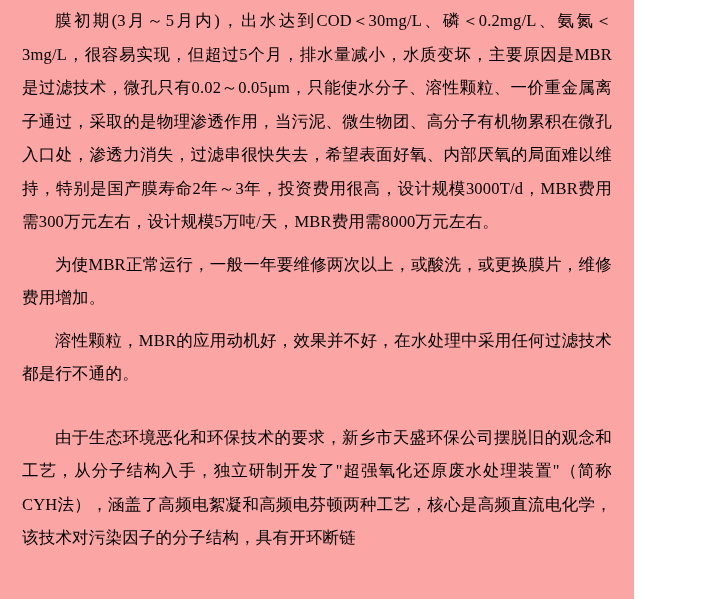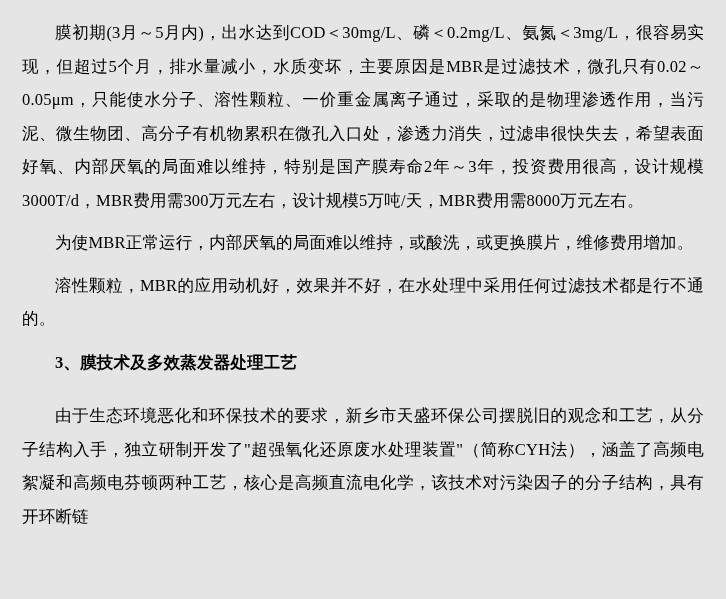--- a/index.html
+++ b/index.html
@@ -9,24 +9,24 @@
   }
   body {
     width: 726px;
     height: 599px;
     font-family: "Liberation Serif", "DejaVu Serif", serif;
     color: #000000;
     overflow: hidden;
   }
   .page {
     box-sizing: border-box;
-    width: 726px;
+    width: 634px;
     height: 599px;
-    padding: 16px 22px 0 22px;
-    background: #e5e5e5;
+    padding: 4px 22px 0 22px;
+    background: #fca5a5;
   }
   p {
     margin: 0 0 0 0;
     font-size: 16.5px;
     line-height: 33.5px;
     text-align: justify;
     text-justify: inter-ideograph;
     letter-spacing: 0.2px;
   }
   .indent {
@@ -50,29 +50,28 @@
 </style>
 </head>
 <body>
 
 <div class="page">
 
   <p class="indent">膜初期(3月～5月内)，出水达到COD＜30mg/L、磷＜0.2mg/L、氨氮＜3mg/L，很容易实现，但超过5个月，排水量减小，水质变坏，主要原因是MBR是过滤技术，微孔只有0.02～0.05μm，只能使水分子、溶性颗粒、一价重金属离子通过，采取的是物理渗透作用，当污泥、微生物团、高分子有机物累积在微孔入口处，渗透力消失，过滤串很快失去，希望表面好氧、内部厌氧的局面难以维持，特别是国产膜寿命2年～3年，投资费用很高，设计规模3000T/d，MBR费用需300万元左右，设计规模5万吨/天，MBR费用需8000万元左右。</p>
 
   <div class="gap-med"></div>
 
-  <p class="indent">为使MBR正常运行，内部厌氧的局面难以维持，或酸洗，或更换膜片，维修费用增加。</p>
+  <p class="indent">为使MBR正常运行，一般一年要维修两次以上，或酸洗，或更换膜片，维修费用增加。</p>
 
   <div class="gap-med"></div>
 
   <p class="indent">溶性颗粒，MBR的应用动机好，效果并不好，在水处理中采用任何过滤技术都是行不通的。</p>
 
   <div class="gap-head"></div>
 
-  <p class="heading">3、膜技术及多效蒸发器处理工艺</p>
 
   <div class="gap-small"></div>
 
 
   <div class="gap-head"></div>
 
 
   <div class="gap-small"></div>
 
   <p class="indent">由于生态环境恶化和环保技术的要求，新乡市天盛环保公司摆脱旧的观念和工艺，从分子结构入手，独立研制开发了"超强氧化还原废水处理装置"（简称CYH法），涵盖了高频电絮凝和高频电芬顿两种工艺，核心是高频直流电化学，该技术对污染因子的分子结构，具有开环断链</p>

